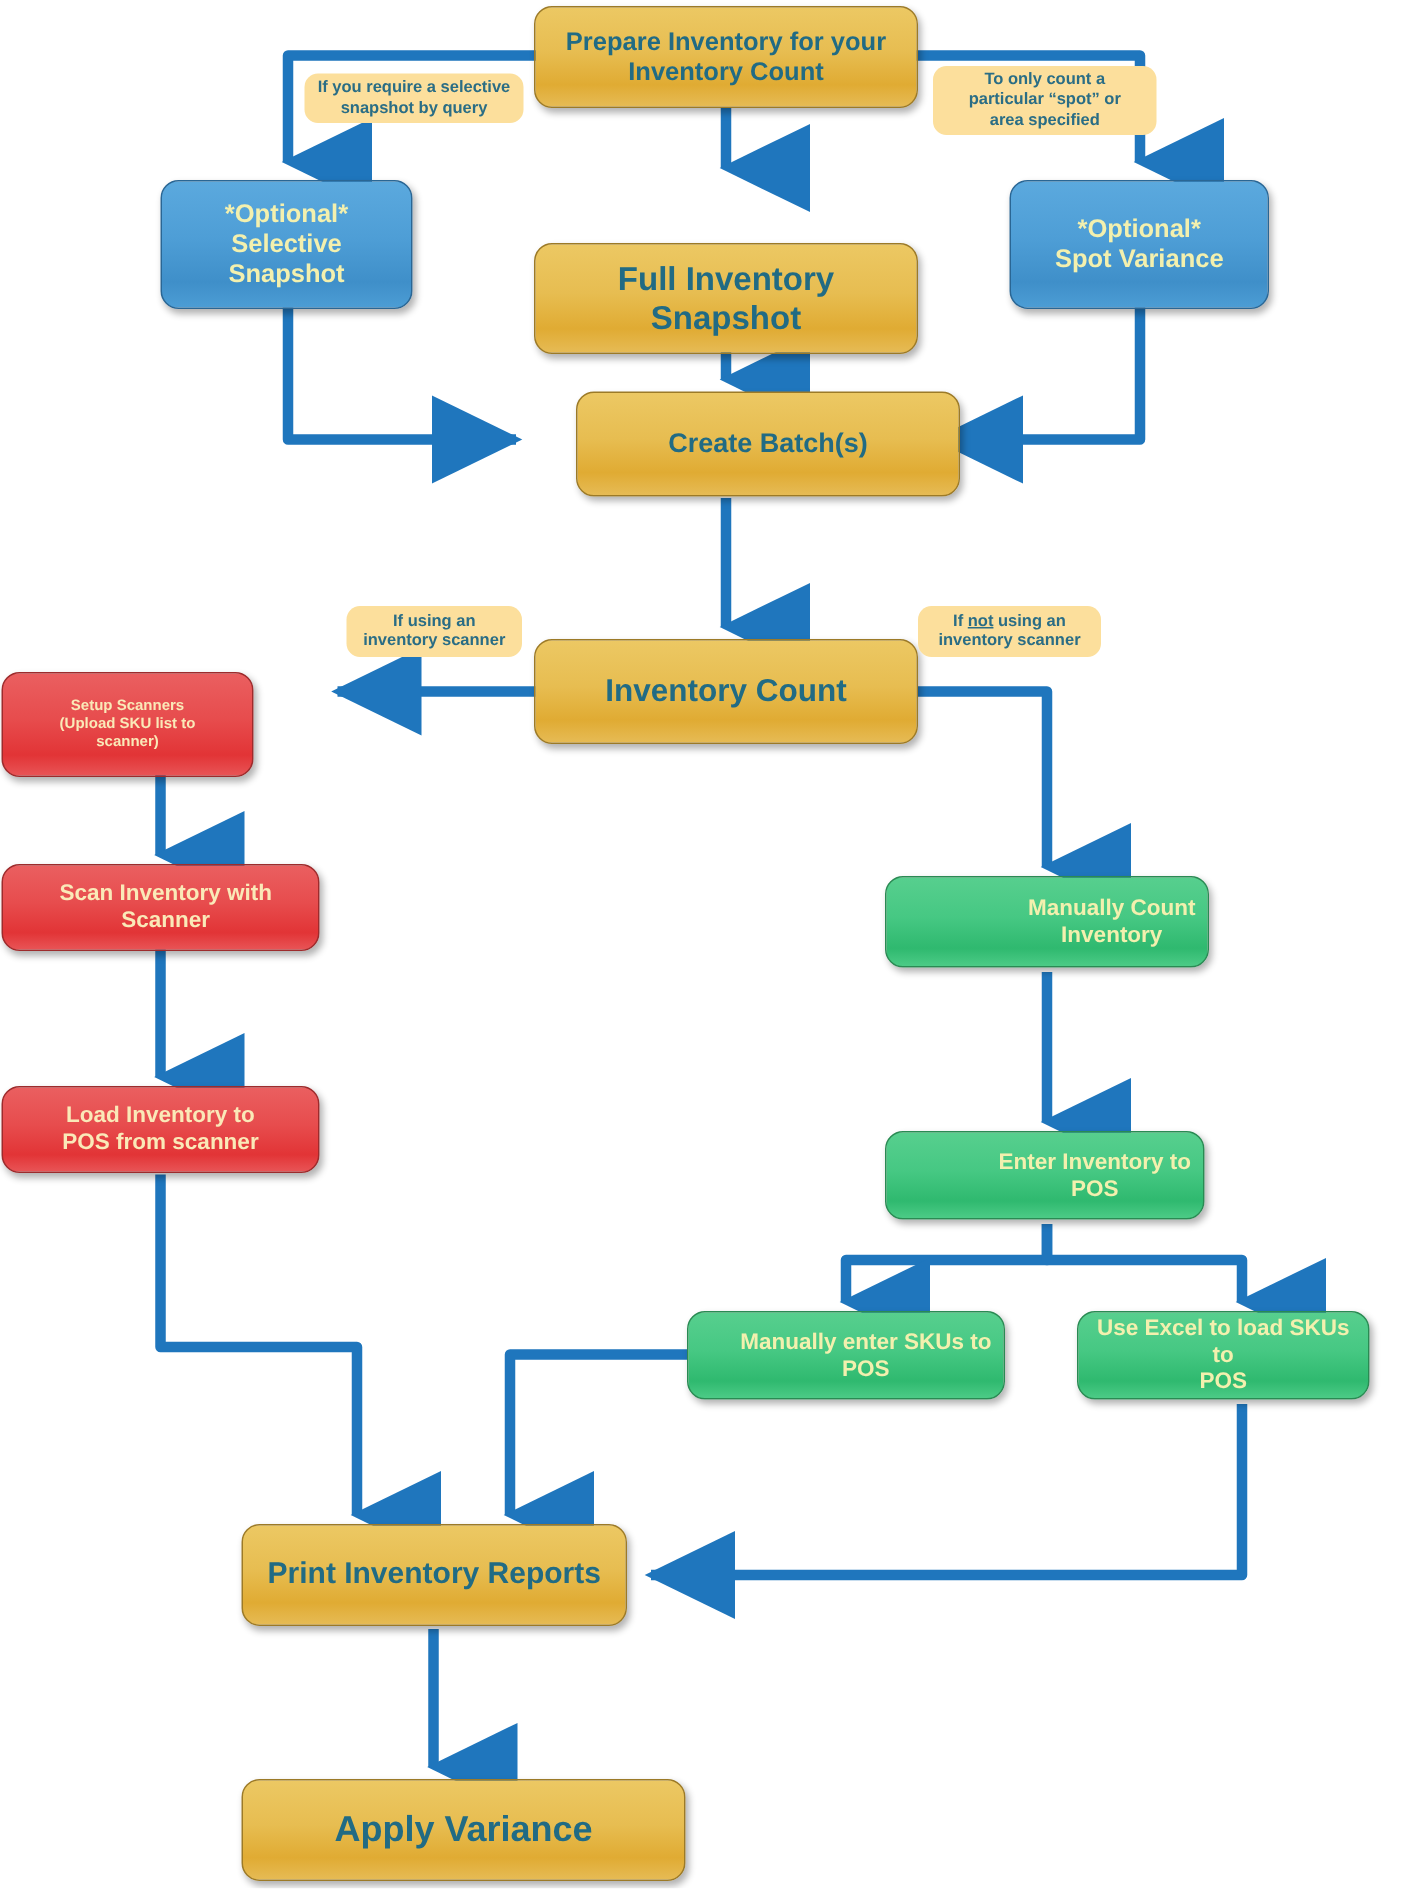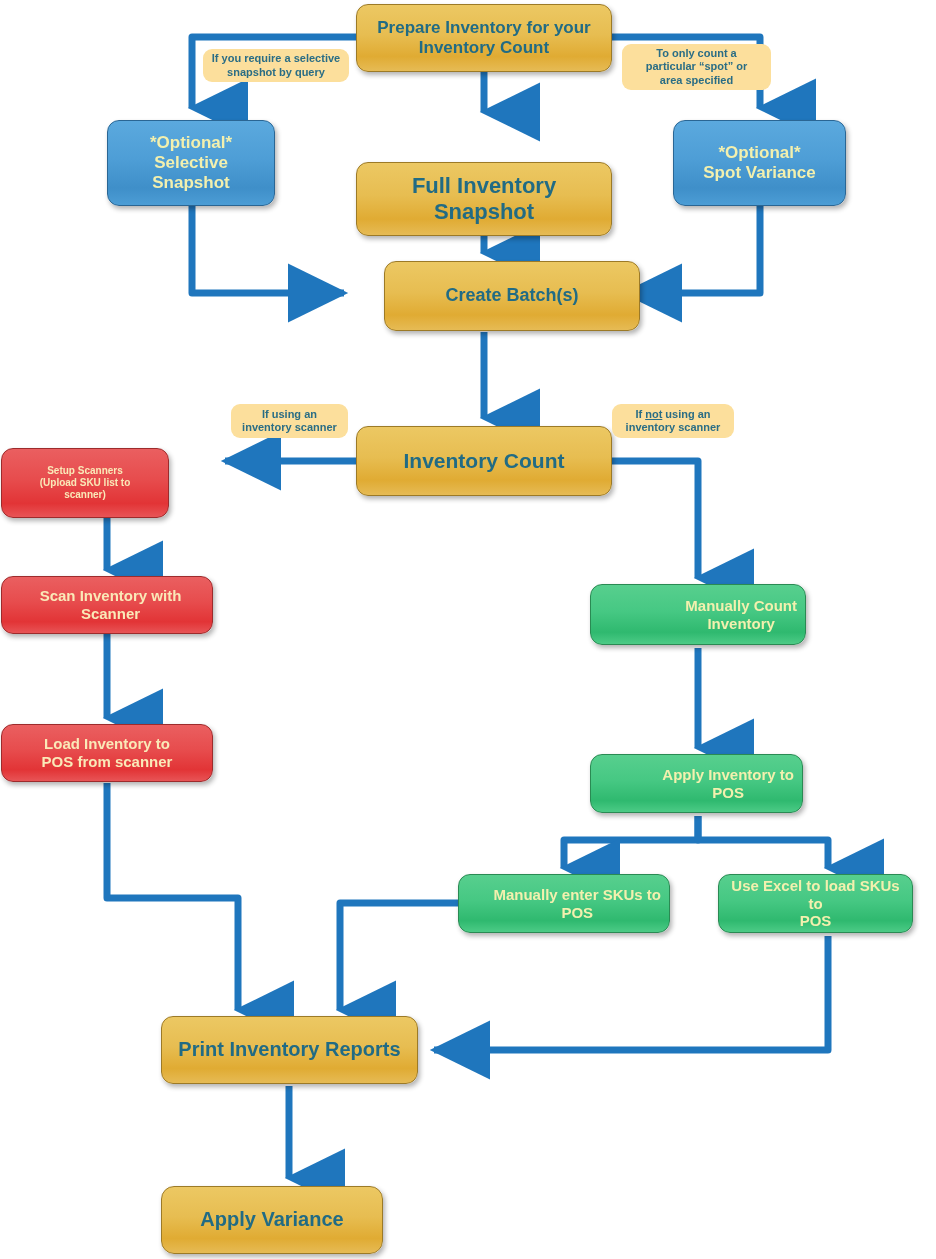--- a/index.html
+++ b/index.html
@@ -197,21 +197,21 @@
 
   <div class="node green" style="left:590px; top:584px; width:216px; height:61px; font-size:15px;">
     <span>
       <span>Manually Count</span><br>
       <span>Inventory</span>
     </span>
   </div>
 
   <div class="node green" style="left:590px; top:754px; width:213px; height:59px; font-size:15px;">
     <span>
-      <span>Apply Inventory to</span><br>
+      <span>Enter Inventory to</span><br>
       <span>POS</span>
     </span>
   </div>
 
   <div class="node green" style="left:458px; top:874px; width:212px; height:59px; font-size:15px;">
     <span>
       <span>Manually enter SKUs to</span><br>
       <span>POS</span>
     </span>
   </div>
@@ -220,21 +220,21 @@
     <span>
       <span>Use Excel to load SKUs to</span><br>
       <span>POS</span>
     </span>
   </div>
 
   <div class="node gold" style="left:161px; top:1016px; width:257px; height:68px; font-size:20px;">
     <span>Print Inventory Reports</span>
   </div>
 
-  <div class="node gold" style="left:161px; top:1186px; width:222px; height:68px; font-size:20px;border-radius:13px;">
+  <div class="node gold" style="left:161px; top:1186px; width:296px; height:68px; font-size:24px;">
     <span>Apply Variance</span>
   </div>
 
   <div class="note" style="left:203px; top:49px; width:146px; height:33px;">
     <span>
       <span>If you require a selective</span><br>
       <span>snapshot by query</span>
     </span>
   </div>
 

